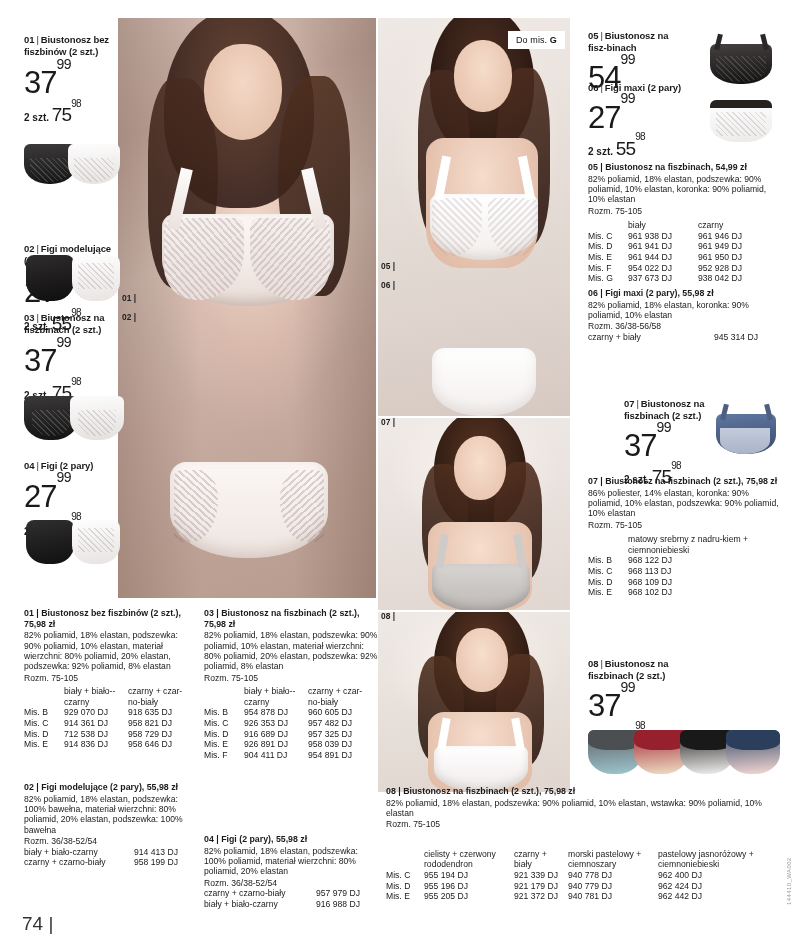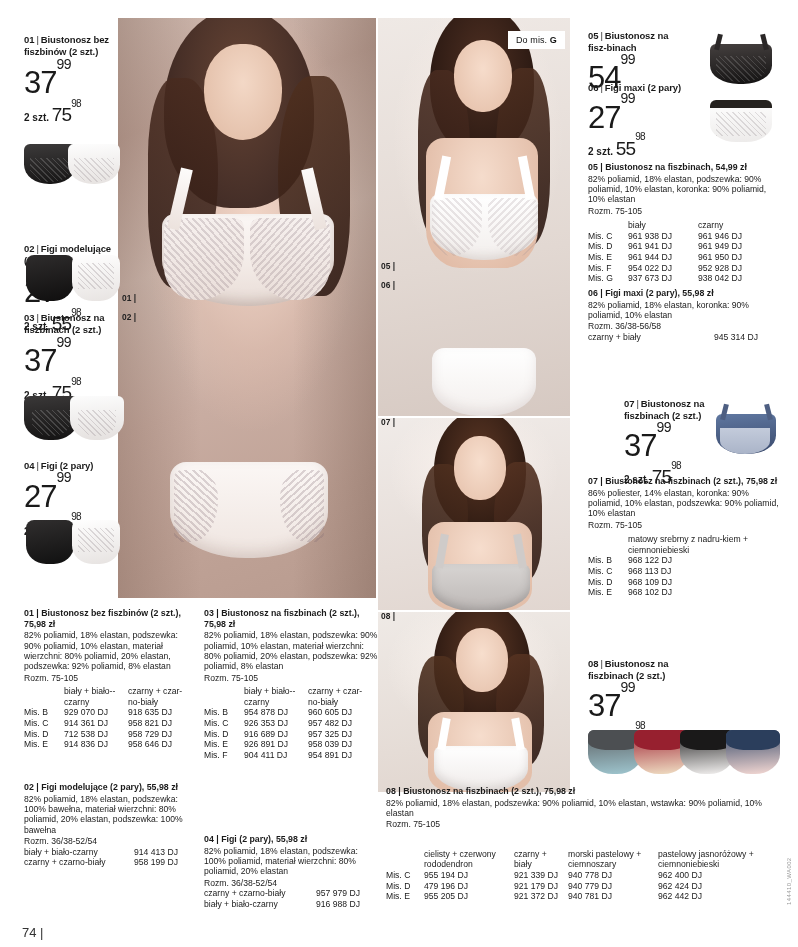--- a/index.html
+++ b/index.html
@@ -31,21 +31,21 @@
   
   .photo{position:absolute;overflow:hidden;}
   .tag{position:absolute;font-size:8.4px;font-weight:bold;color:#222;letter-spacing:0;}
 
   .pill{
     position:absolute;background:#fff;color:#111;font-size:9px;
     padding:4px 8px;letter-spacing:.1px;
   }
   .pill b{font-weight:bold;}
 
-  .footer-num{position:absolute;font-size:13px;color:#333;margin-top:12px;}
+  .footer-num{position:absolute;font-size:19px;color:#333;}
   .footer-txt{position:absolute;font-size:11.5px;color:#222;}
   .sidecode{
     position:absolute;font-size:6px;color:#9a9a9a;letter-spacing:.4px;
     transform:rotate(-90deg);transform-origin:left top;white-space:nowrap;
   }
 </style>
 </head>
 <body>
 
 <div class="page">
@@ -553,21 +553,21 @@
       </tr>
       <tr>
             <td>Mis. C</td>
             <td>955 194 DJ</td>
             <td>921 339 DJ</td>
             <td>940 778 DJ</td>
             <td>962 400 DJ</td>
           </tr>
       <tr>
             <td>Mis. D</td>
-            <td>479 196 DJ</td>
+            <td>955 196 DJ</td>
             <td>921 179 DJ</td>
             <td>940 779 DJ</td>
             <td>962 424 DJ</td>
           </tr>
       <tr>
             <td>Mis. E</td>
             <td>955 205 DJ</td>
             <td>921 372 DJ</td>
             <td>940 781 DJ</td>
             <td>962 442 DJ</td>

